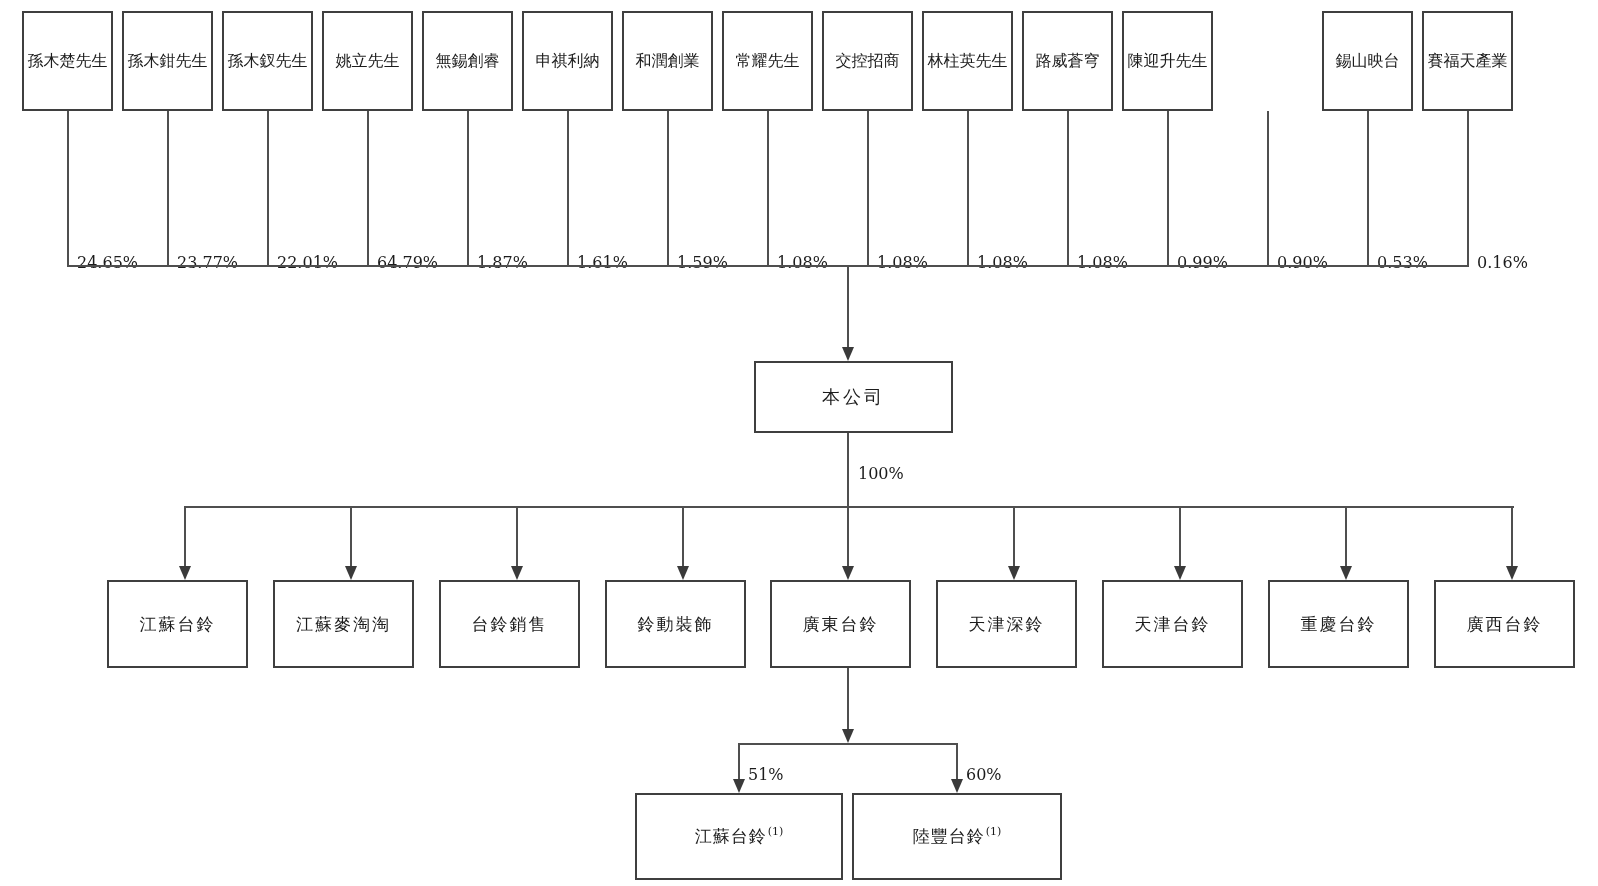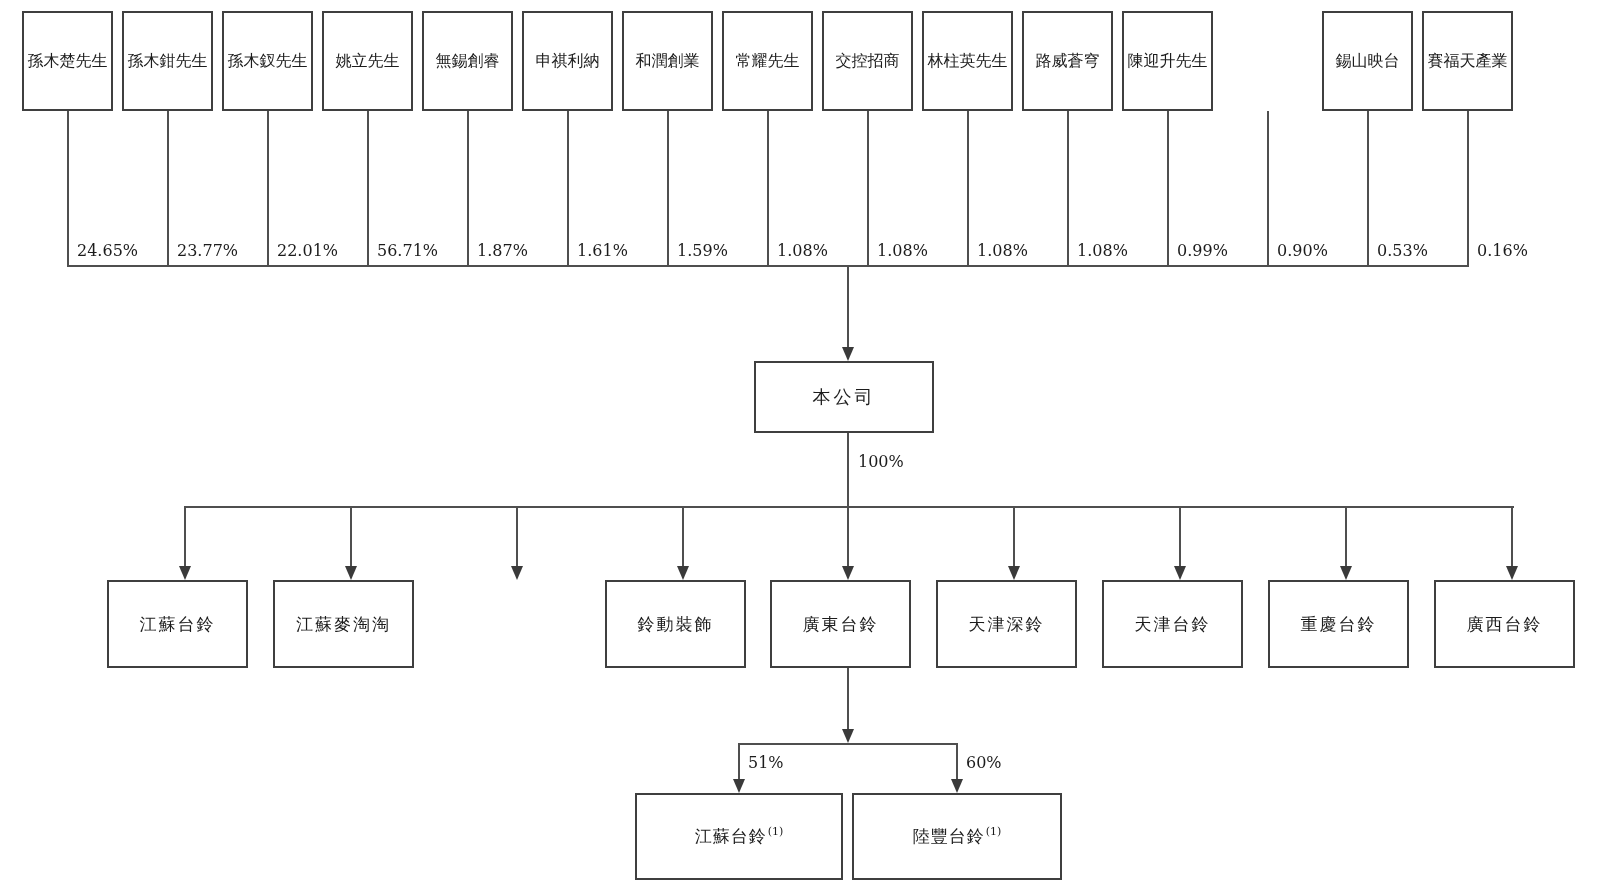--- a/index.html
+++ b/index.html
@@ -7,32 +7,32 @@
     position:relative;width:1598px;height:886px;background:#ffffff;
     font-family:"DejaVu Serif","Liberation Serif",serif;color:#1c1c1c;
     overflow:hidden;
   }
   .box{
     position:absolute;border:2px solid #3f3f3f;background:#ffffff;
     display:flex;align-items:center;justify-content:center;text-align:center;
     box-sizing:border-box;
   }
   .top-box{top:11px;width:91px;height:100px;font-size:16px;line-height:1.3;padding:1px;}
-  .mid-box{left:754px;top:361px;width:180px;height:72px;font-size:18px;letter-spacing:3px;}
+  .mid-box{left:754px;top:361px;width:199px;height:72px;font-size:18px;letter-spacing:3px;}
   .sub-box{top:580px;width:141px;height:88px;font-size:17px;letter-spacing:2px;}
   .bot-box{top:793px;height:87px;font-size:17px;letter-spacing:1px;}
   .bot-box sup{font-size:11px;letter-spacing:0;margin-left:1px;}
   .vline{position:absolute;width:2px;background:#4f4f4f;}
   .hline{position:absolute;height:2px;background:#4f4f4f;}
   .arrow{
     position:absolute;width:0;height:0;
     border-left:6px solid transparent;border-right:6px solid transparent;
     border-top:14px solid #3a3a3a;
   }
-  .pct{position:absolute;font-size:16px;white-space:nowrap;}
+  .pct{position:absolute;font-size:16px;white-space:nowrap;margin-top:12px;}
   .toppct{top:241px;}
 </style>
 </head>
 <body>
 
 <div class="canvas">
 
   <div class="box top-box" style="left:22px">
       <span>孫木楚先生</span>
     </div>
@@ -88,21 +88,21 @@
   <div class="vline" style="left:967px;top:111px;height:154px"></div>
   <div class="vline" style="left:1067px;top:111px;height:154px"></div>
   <div class="vline" style="left:1167px;top:111px;height:154px"></div>
   <div class="vline" style="left:1267px;top:111px;height:154px"></div>
   <div class="vline" style="left:1367px;top:111px;height:154px"></div>
   <div class="vline" style="left:1467px;top:111px;height:154px"></div>
 
   <div class="pct toppct" style="left:77px">24.65%</div>
   <div class="pct toppct" style="left:177px">23.77%</div>
   <div class="pct toppct" style="left:277px">22.01%</div>
-  <div class="pct toppct" style="left:377px">56.71%</div>
+  <div class="pct toppct" style="left:377px">64.79%</div>
   <div class="pct toppct" style="left:477px">1.87%</div>
   <div class="pct toppct" style="left:577px">1.61%</div>
   <div class="pct toppct" style="left:677px">1.59%</div>
   <div class="pct toppct" style="left:777px">1.08%</div>
   <div class="pct toppct" style="left:877px">1.08%</div>
   <div class="pct toppct" style="left:977px">1.08%</div>
   <div class="pct toppct" style="left:1077px">1.08%</div>
   <div class="pct toppct" style="left:1177px">0.99%</div>
   <div class="pct toppct" style="left:1277px">0.90%</div>
   <div class="pct toppct" style="left:1377px">0.53%</div>
@@ -139,20 +139,23 @@
   <div class="arrow" style="left:1340px;top:566px"></div>
   <div class="vline" style="left:1511px;top:506px;height:60px"></div>
   <div class="arrow" style="left:1506px;top:566px"></div>
 
   <div class="box sub-box" style="left:107px">
       <span>江蘇台鈴</span>
     </div>
   <div class="box sub-box" style="left:273px">
       <span>江蘇麥淘淘</span>
     </div>
+  <div class="box sub-box" style="left:439px">
+      <span>台鈴銷售</span>
+    </div>
   <div class="box sub-box" style="left:770px">
       <span>廣東台鈴</span>
     </div>
   <div class="box sub-box" style="left:605px">
       <span>鈴動裝飾</span>
     </div>
   <div class="box sub-box" style="left:936px">
       <span>天津深鈴</span>
     </div>
   <div class="box sub-box" style="left:1102px">

